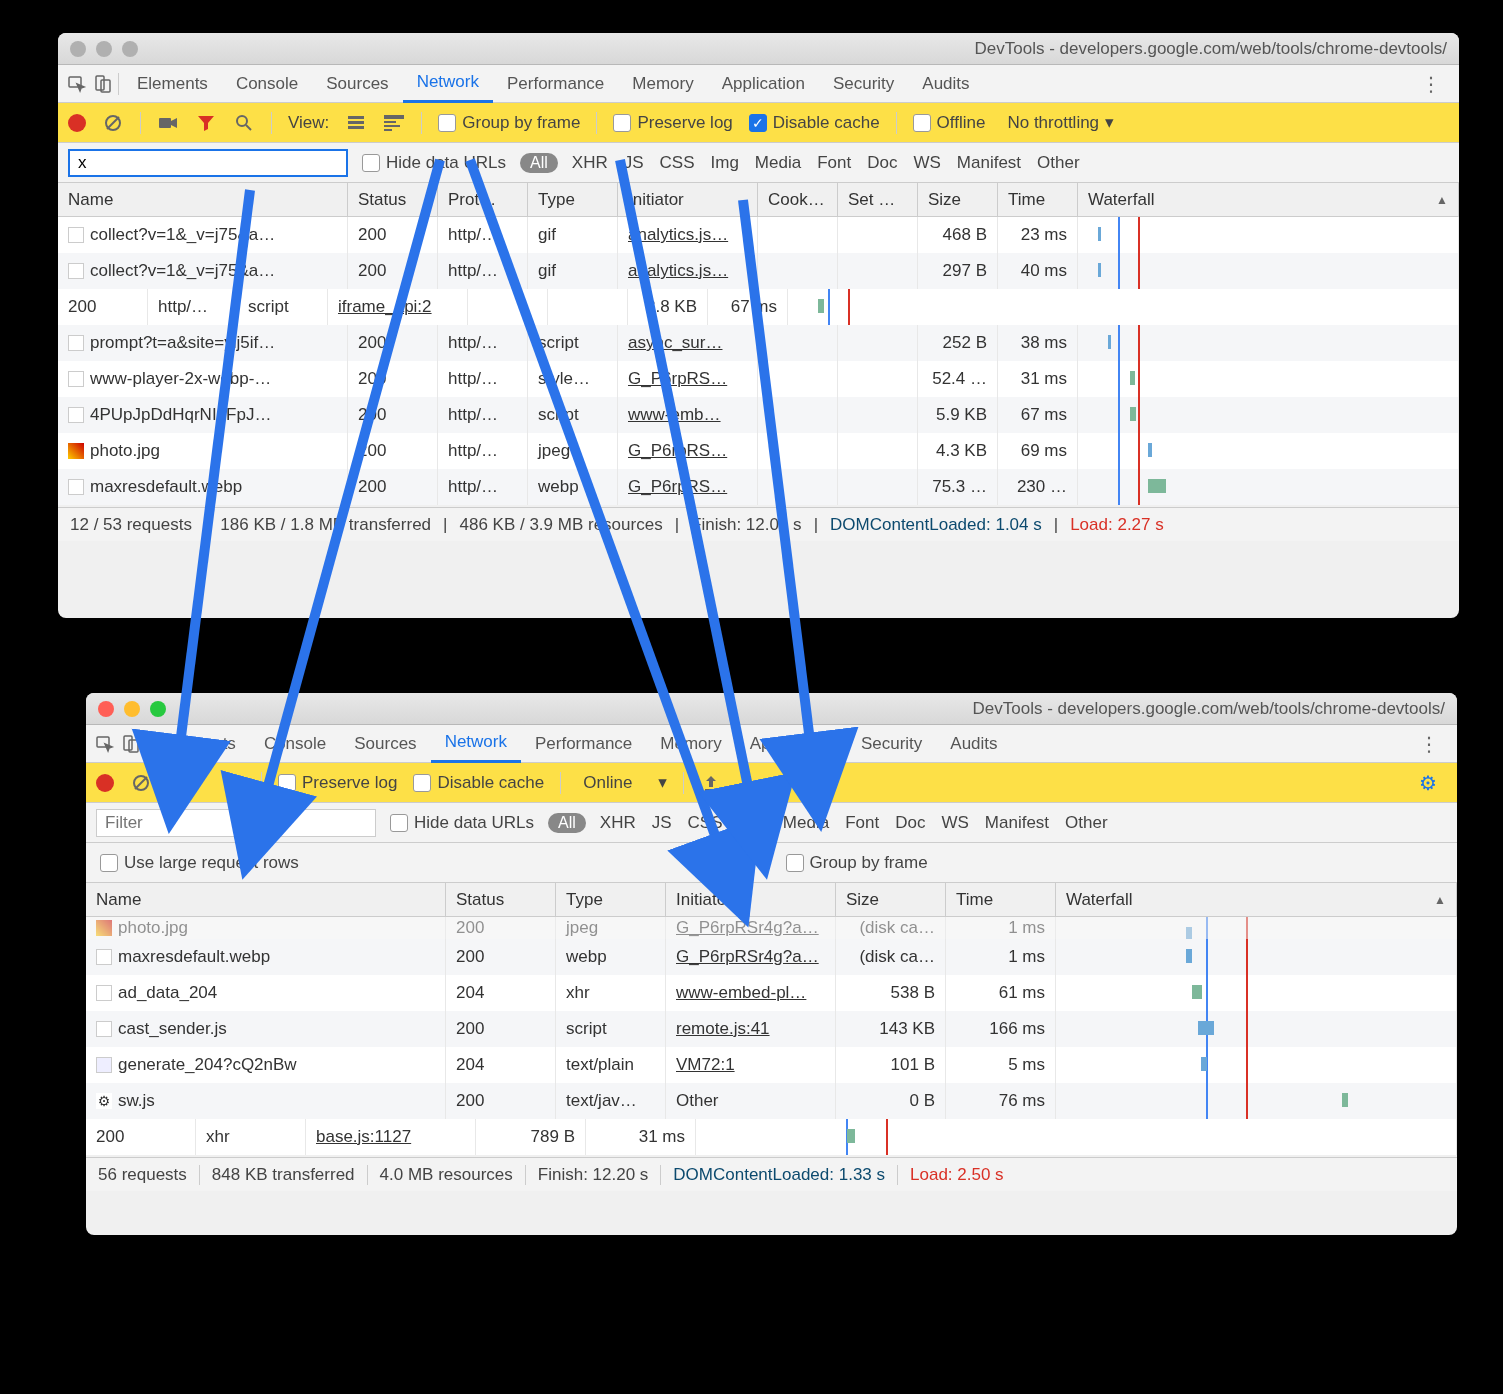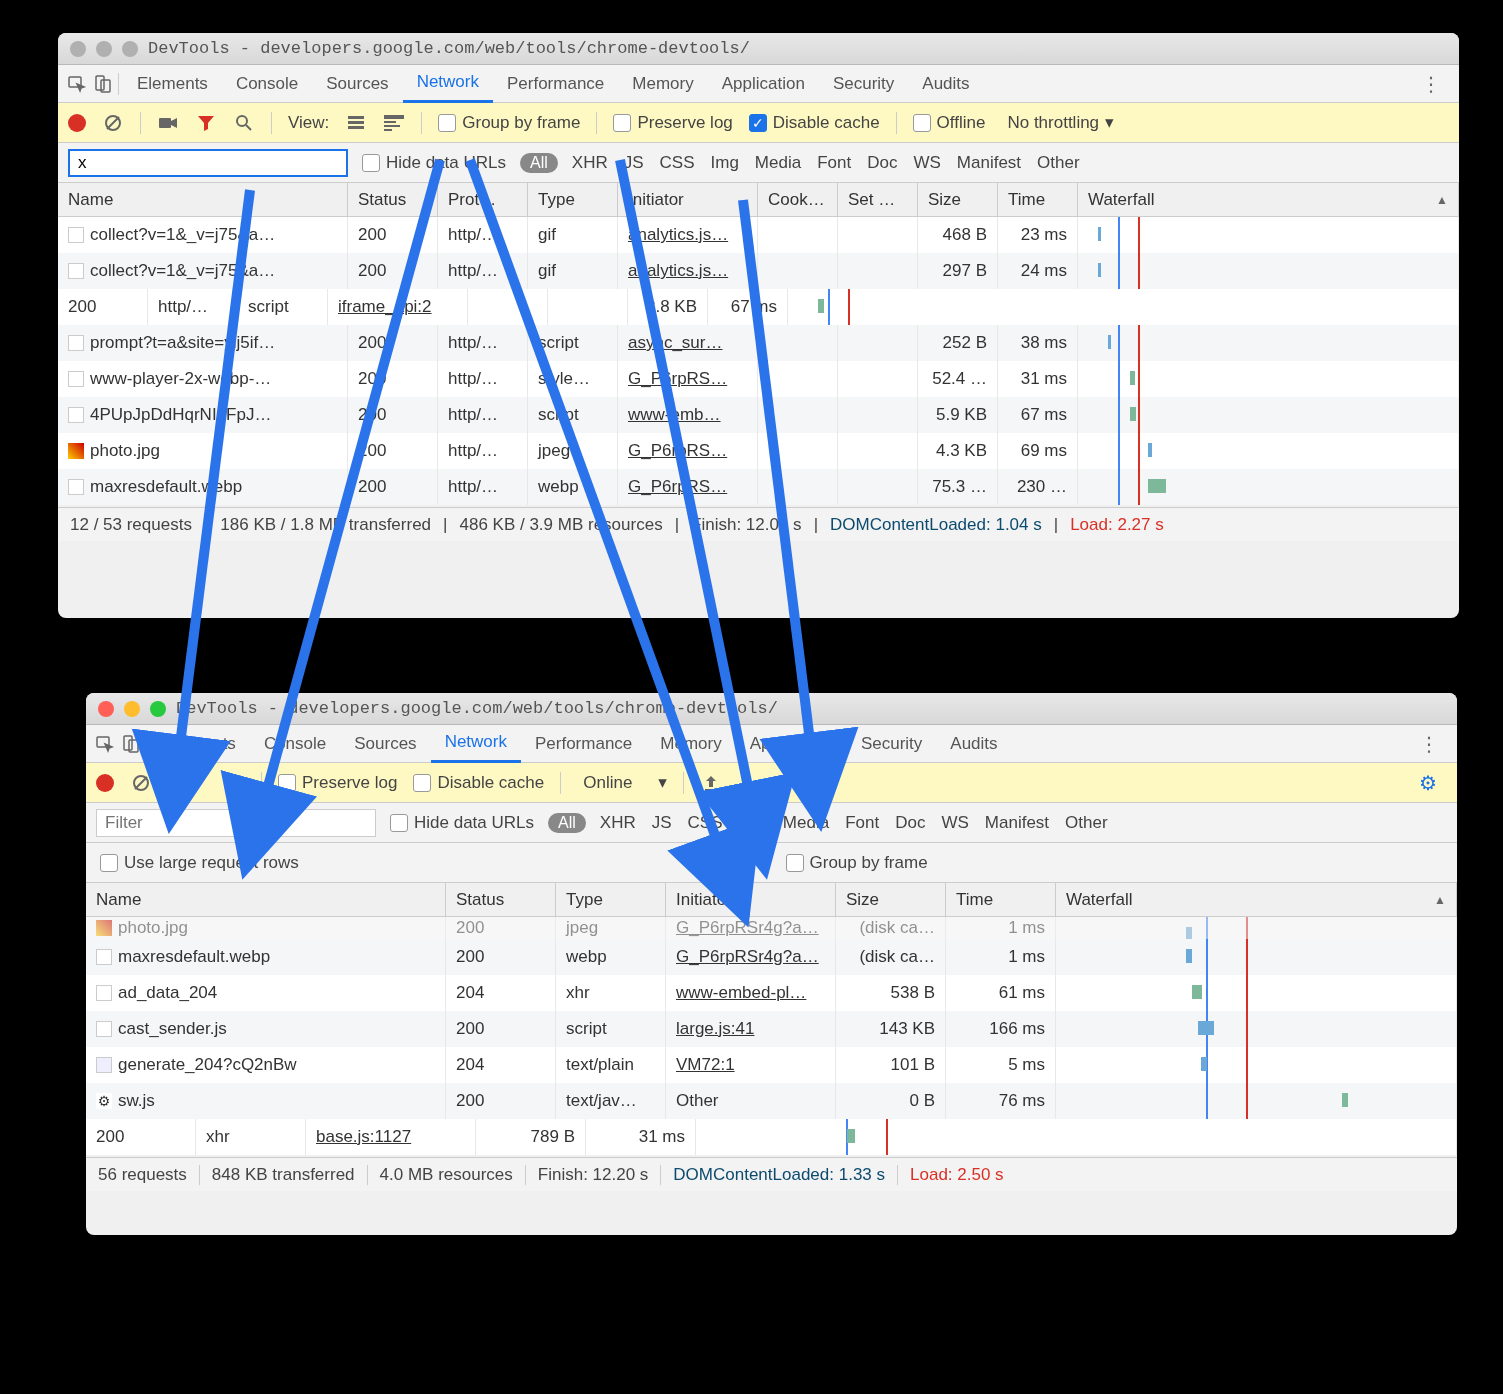--- a/index.html
+++ b/index.html
@@ -5,27 +5,27 @@
 * { box-sizing: border-box; margin: 0; padding: 0; }
 body { background: #000; font-family: -apple-system, BlinkMacSystemFont, "Segoe UI", Helvetica, Arial, sans-serif; font-size: 17px; color: #333; width: 1503px; height: 1394px; position: relative; }
 .window { position: absolute; background: #f0f0f0; border-radius: 8px; box-shadow: 0 10px 40px rgba(0,0,0,0.5); overflow: hidden; }
 .win1 { left: 58px; top: 33px; width: 1401px; height: 585px; }
 .win2 { left: 86px; top: 693px; width: 1371px; height: 542px; }
 .titlebar { height: 32px; background: linear-gradient(#e8e8e8, #d8d8d8); display: flex; align-items: center; padding: 0 12px; gap: 10px; border-bottom: 1px solid #b8b8b8; }
 .traffic { display: flex; gap: 10px; }
 .dot { width: 16px; height: 16px; border-radius: 50%; }
 .dot.r { background: #ff5f56; } .dot.y { background: #ffbd2e; } .dot.g { background: #27c93f; }
 .dot.grey { background: #b0b0b0; }
-.titletext { flex: 1; text-align: left; font-size: 17px; color: #555; font-family: Liberation Mono, monospace; }
+.titletext { flex: 1; text-align: right; font-size: 17px; color: #555; }
 .tabs { height: 38px; background: #f3f3f3; display: flex; align-items: center; border-bottom: 1px solid #ccc; padding: 0 8px; gap: 4px; }
 .tabicon { width: 22px; height: 22px; display: flex; align-items: center; justify-content: center; color: #666; }
 .tab { padding: 0 14px; height: 38px; display: flex; align-items: center; font-size: 17px; color: #555; cursor: pointer; }
 .tab.active { color: #1a73e8; border-bottom: 3px solid #1a73e8; margin-bottom: -1px; }
 .menudots { margin-left: auto; font-size: 20px; color: #666; padding: 0 10px; }
-.toolbar { height: 40px; background: #fef9c3; display: flex; align-items: center; padding: 0 10px; gap: 16px; border-bottom: 1px solid #ccc; font-size: 17px; color: #444; }
+.toolbar { height: 40px; background: #fde047; display: flex; align-items: center; padding: 0 10px; gap: 16px; border-bottom: 1px solid #ccc; font-size: 17px; color: #444; }
 .recbtn { width: 18px; height: 18px; border-radius: 50%; background: #d93025; }
 .iconbox { width: 22px; height: 22px; display: flex; align-items: center; justify-content: center; color: #666; }
 .funnel { color: #d93025; }
 .funnel.blue { color: #1a73e8; }
 .sep { width: 1px; height: 22px; background: #ccc; }
 .chk { display: flex; align-items: center; gap: 6px; }
 .chkbox { width: 18px; height: 18px; border: 1.5px solid #999; border-radius: 3px; background: #fff; display: flex; align-items: center; justify-content: center; }
 .chkbox.checked { background: #1a73e8; border-color: #1a73e8; color: #fff; font-size: 14px; }
 .throttle { display: flex; align-items: center; gap: 6px; margin-left: 6px; }
 .filterbar { height: 40px; background: #f3f3f3; display: flex; align-items: center; padding: 0 10px; gap: 14px; border-bottom: 1px solid #ccc; font-size: 17px; color: #444; flex-wrap: nowrap; }
@@ -223,21 +223,21 @@
           <div class="rowicon"></div>
           <span>collect?v=1&amp;_v=j75&amp;a…</span>
         </div>
         <div class="td" style="width:90px">200</div>
         <div class="td" style="width:90px">http/…</div>
         <div class="td" style="width:90px">gif</div>
         <div class="td link" style="width:140px">analytics.js…</div>
         <div class="td" style="width:80px"></div>
         <div class="td" style="width:80px"></div>
         <div class="td r" style="width:80px">297 B</div>
-        <div class="td r" style="width:80px">24 ms</div>
+        <div class="td r" style="width:80px">40 ms</div>
         <div class="td" style="flex:1">
           <div class="wf">
             <div class="vl b" style="left:30px"></div>
             <div class="vl r" style="left:50px"></div>
             <div class="bar bar2" style="left:10px;width:3px"></div>
           </div>
         </div>
       </div>
       <div class="tr">
         <div class="td" style="width:90px">200</div>
@@ -560,21 +560,21 @@
           </div>
         </div>
       </div>
       <div class="tr alt">
         <div class="td" style="width:360px">
           <div class="rowicon"></div>
           <span>cast_sender.js</span>
         </div>
         <div class="td" style="width:110px">200</div>
         <div class="td" style="width:110px">script</div>
-        <div class="td link" style="width:170px">large.js:41</div>
+        <div class="td link" style="width:170px">remote.js:41</div>
         <div class="td r" style="width:110px">143 KB</div>
         <div class="td r" style="width:110px">166 ms</div>
         <div class="td" style="flex:1">
           <div class="wf">
             <div class="vl b" style="left:140px"></div>
             <div class="vl r" style="left:180px"></div>
             <div class="bar bar2" style="left:132px;width:16px"></div>
           </div>
         </div>
       </div>

